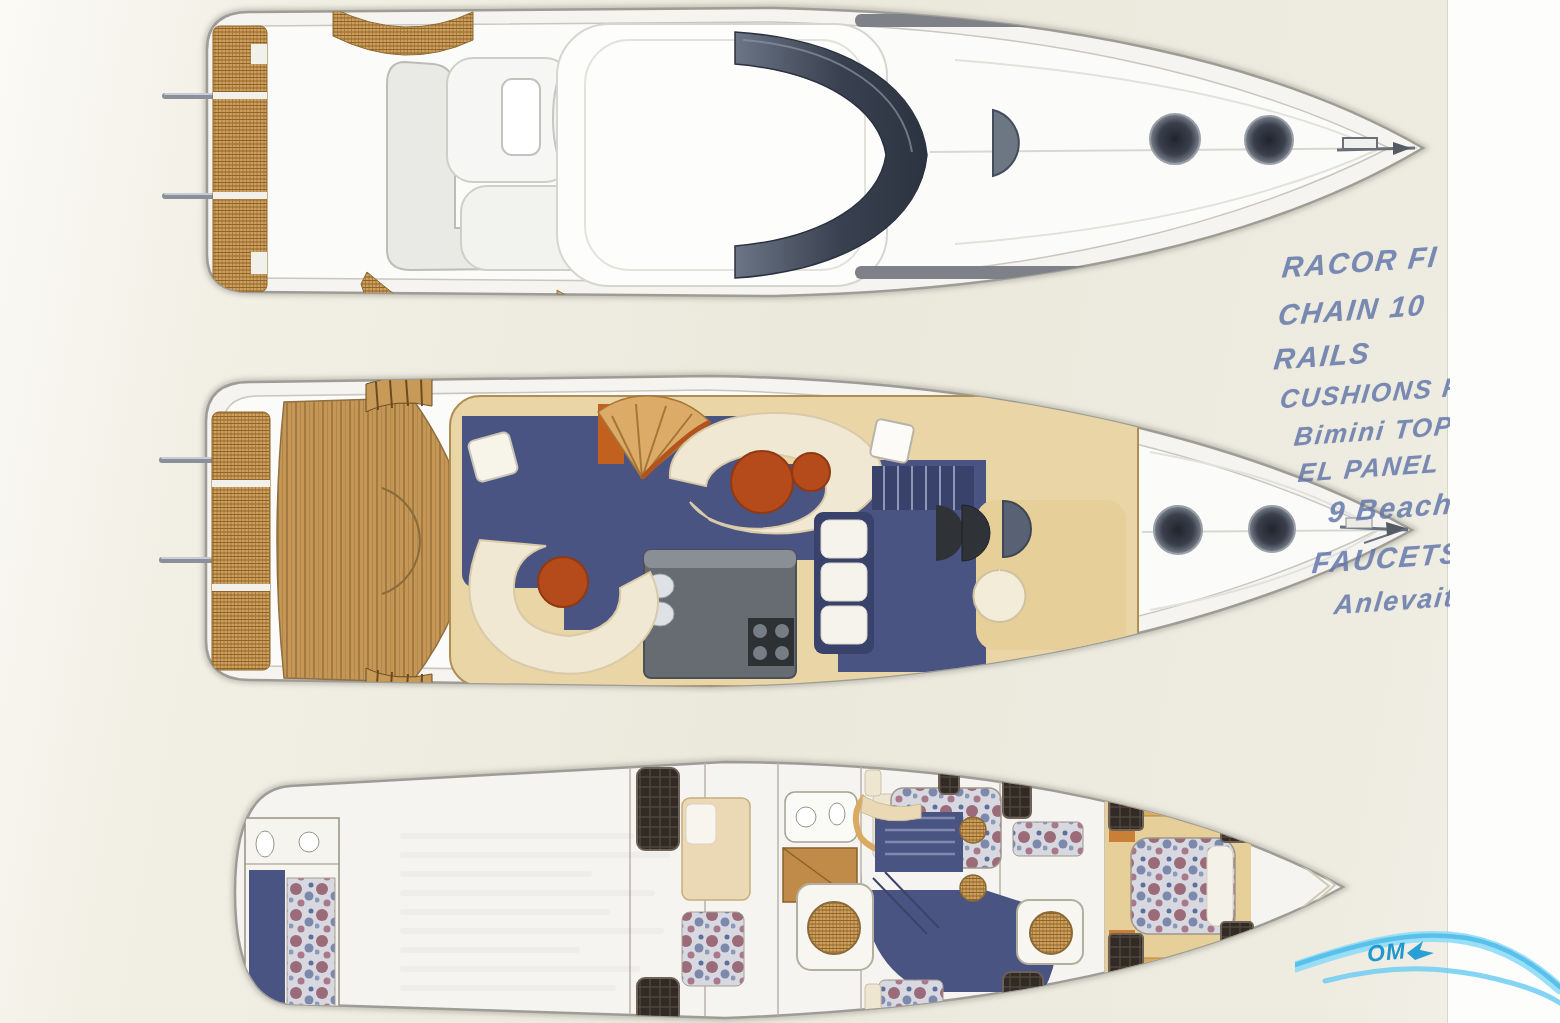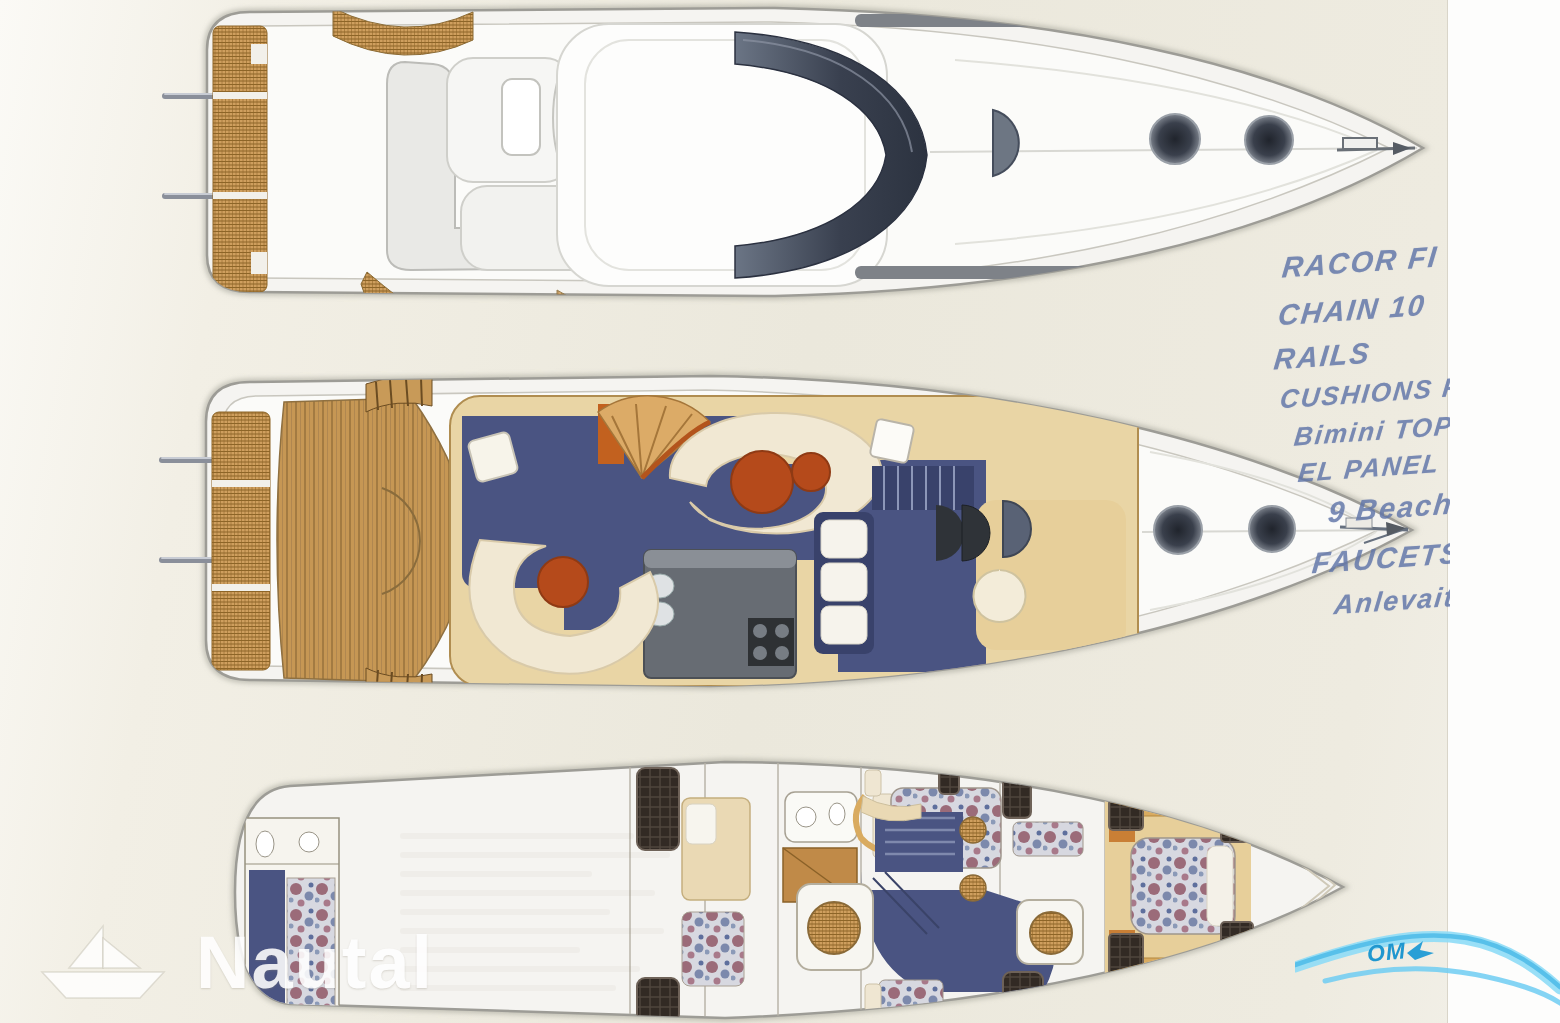--- a/index.html
+++ b/index.html
@@ -448,30 +448,20 @@
     <span class="hw-line hw-1">CHAIN 10</span>
     <span class="hw-line hw-2">RAILS</span>
     <span class="hw-line hw-3">CUSHIONS F</span>
     <span class="hw-line hw-4">Bimini TOP</span>
     <span class="hw-line hw-5">EL PANEL 7</span>
     <span class="hw-line hw-6">9 Beach</span>
     <span class="hw-line hw-7">FAUCETS</span>
     <span class="hw-line hw-8">Anlevait</span>
   </div>
 
-  <div class="watermark-nautal">
-    <svg width="150" height="82" viewBox="0 0 150 82">
-      <g fill="rgba(255,255,255,.9)" stroke="rgba(185,180,165,.45)" stroke-width="1.5">
-        <polygon points="75,4 75,46 41,46"></polygon>
-        <polygon points="75,16 75,46 112,46"></polygon>
-        <polygon points="14,50 136,50 112,76 38,76"></polygon>
-      </g>
-    </svg>
-    <span class="nautal-text">Nautal</span>
-  </div>
 
   <div class="watermark-corner">
     <svg width="265" height="100" viewBox="0 0 265 100">
       <path d="M0,52 C70,28 120,16 170,24 C215,32 245,56 265,74" fill="none" stroke="#8edcf6" stroke-width="11" stroke-linecap="round" opacity=".9"></path>
       <path d="M0,50 C70,26 122,15 172,23 C216,31 246,55 265,72" fill="none" stroke="var(--swoosh-blue,#58c0ea)" stroke-width="4.5" stroke-linecap="round"></path>
       <path d="M30,66 C100,48 160,50 230,72 C245,77 256,82 265,88" fill="none" stroke="#6fcdf2" stroke-width="5" stroke-linecap="round" opacity=".85"></path>
       <path d="M112,38 l16,-12 l-3,9 l14,3 l-19,7 z" fill="#2a9fd6"></path>
     </svg>
     <span class="corner-text">OM</span>
   </div>

